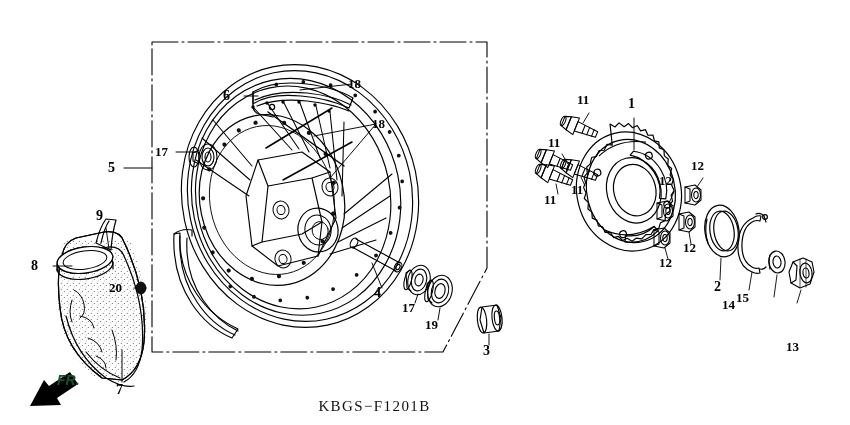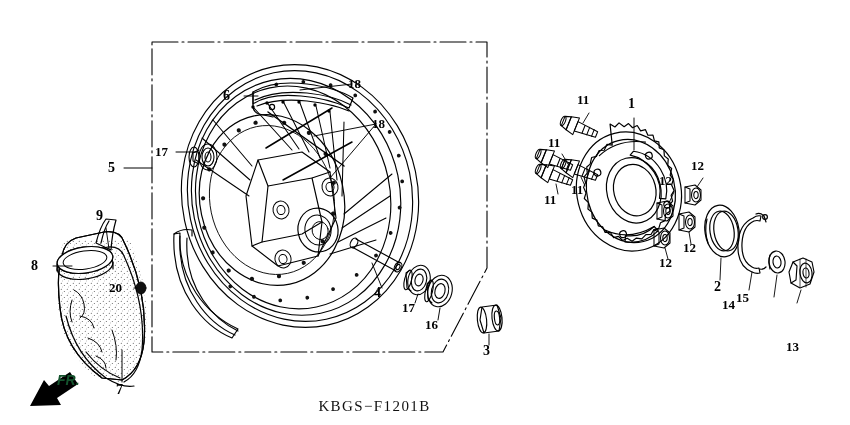--- a/index.html
+++ b/index.html
@@ -456,21 +456,21 @@
       <div class="num sm" style="left: 577px; top: 93px;">11</div>
       <div class="num sm" style="left: 571px; top: 183px;">11</div>
       <div class="num sm" style="left: 544px; top: 193px;">11</div>
       <div class="num sm" style="left: 691px; top: 159px;">12</div>
       <div class="num sm" style="left: 659px; top: 174px;">12</div>
       <div class="num sm" style="left: 683px; top: 241px;">12</div>
       <div class="num sm" style="left: 659px; top: 256px;">12</div>
       <div class="num sm" style="left: 786px; top: 305px; margin-top: 35px;">13</div>
       <div class="num sm" style="left: 722px; top: 298px; text-align: right;">14</div>
       <div class="num sm" style="left: 736px; top: 291px;">15</div>
-      <div class="num sm" style="left: 425px; top: 318px;">16</div>
+      <div class="num sm" style="left: 425px; top: 318px;">19</div>
       <div class="num sm" style="left: 155px; top: 145px;">17</div>
       <div class="num sm" style="left: 402px; top: 301px;">17</div>
       <div class="num sm" style="left: 372px; top: 117px;">18</div>
       <div class="num sm" style="left: 348px; top: 77px;">18</div>
     </div>
 
   <div id="frlabel">FR.</div>
   <div id="partcode">KBGS−F1201B</div>
 </div>
 

